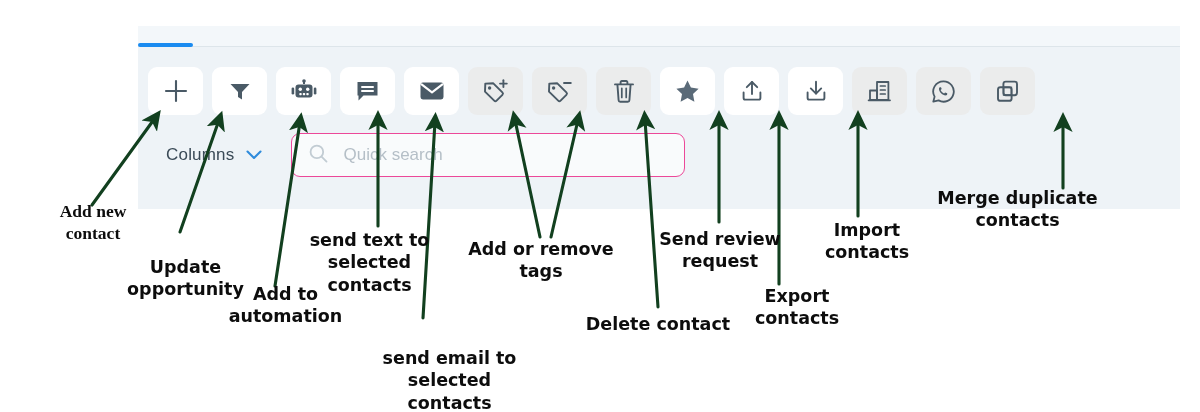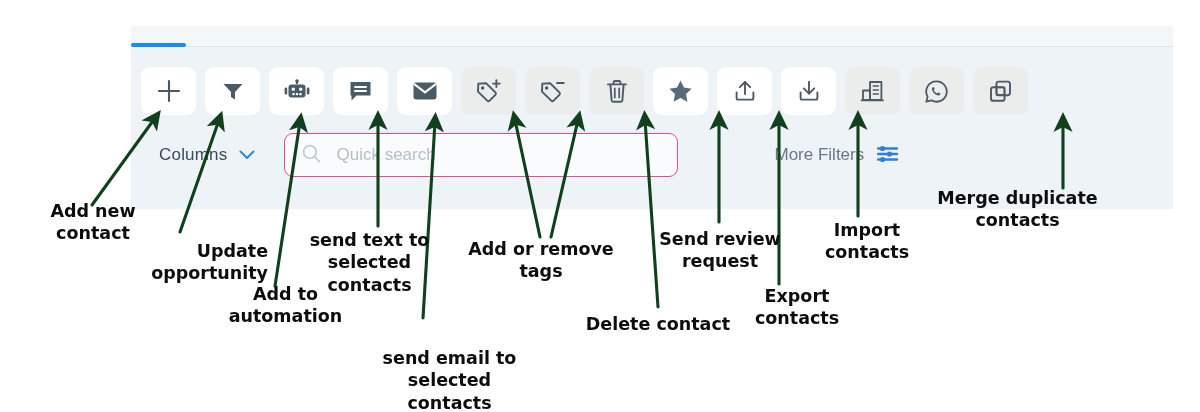--- a/index.html
+++ b/index.html
@@ -5,21 +5,21 @@
 <style>
   html,body{margin:0;padding:0;}
   body{
     width:1200px;height:412px;
     background:#ffffff;
     font-family:"Liberation Sans","DejaVu Sans",sans-serif;
     position:relative;overflow:hidden;
   }
   
   #app-panel{
-    position:absolute;left:131px;top:26px;width:1042px;height:183px;
+    position:absolute;left:138px;top:26px;width:1042px;height:183px;
     background:#eef3f7;
   }
   #tabstrip{
     position:absolute;left:0;top:0;width:100%;height:21px;background:#f3f7fa;
   }
   #tabstrip-divider{
     position:absolute;left:0;top:20px;width:100%;height:1px;background:#dde5ea;
   }
   #tab-active-indicator{
     position:absolute;left:0;top:17px;width:55px;height:4px;
@@ -240,33 +240,20 @@
     <div id="search-box">
       <span>
         <svg width="21" height="21" viewBox="0 0 22 22">
           <circle cx="9.3" cy="9.3" r="6.6" fill="none" stroke="#c2ccd3" stroke-width="1.9"></circle>
           <line x1="14.2" y1="14.2" x2="19.4" y2="19.4" stroke="#c2ccd3" stroke-width="1.9" stroke-linecap="round"></line>
         </svg>
       </span>
       <input id="search-input" type="text" placeholder="Quick search" style="">
     </div>
 
-    <button id="more-filters-button">
-      <span class="label">More Filters</span>
-      <span>
-        <svg width="22" height="18" viewBox="0 0 22 18">
-          <line x1="1" y1="3.5" x2="20" y2="3.5" stroke="#2f7fe0" stroke-width="2.4" stroke-linecap="round"></line>
-          <line x1="1" y1="9" x2="20" y2="9" stroke="#2f7fe0" stroke-width="2.4" stroke-linecap="round"></line>
-          <line x1="1" y1="14.5" x2="20" y2="14.5" stroke="#2f7fe0" stroke-width="2.4" stroke-linecap="round"></line>
-          <circle cx="5.5" cy="3.5" r="2.6" fill="#2f7fe0"></circle>
-          <circle cx="12.5" cy="9" r="2.6" fill="#2f7fe0"></circle>
-          <circle cx="5.5" cy="14.5" r="2.6" fill="#2f7fe0"></circle>
-        </svg>
-      </span>
-    </button>
 
   </div>
 </div>
 
 <svg id="annotations" viewBox="0 0 1200 412" xmlns="http://www.w3.org/2000/svg">
   <defs>
     <marker id="ah" markerWidth="7" markerHeight="7" refX="3.2" refY="3.5" orient="auto" markerUnits="strokeWidth">
       <path d="M0,0.4 L6.4,3.5 L0,6.6 L1.6,3.5 z" fill="#12401f"></path>
     </marker>
   </defs>
@@ -280,23 +267,23 @@
     <line x1="551" y1="237" x2="578" y2="120"></line>
     <line x1="658" y1="307" x2="645" y2="120"></line>
     <line x1="719" y1="222" x2="719" y2="120"></line>
     <line x1="779" y1="284" x2="779" y2="120"></line>
     <line x1="858" y1="216" x2="858" y2="120"></line>
     <line x1="1063" y1="188" x2="1063" y2="122"></line>
   </g>
 </svg>
 
 <div id="anno-layer">
-  <div class="anno-label" style="left:18px;  top:200px; width:150px;">Add new
+  <div class="anno-label" style="left:18px;  top:200px; width:150px;font-family:Liberation Serif, serif;">Add new
 contact</div>
-  <div class="anno-label" style="left:103px; top:240px; width:165px;text-align:right;">Update
+  <div class="anno-label" style="left:103px; top:256px; width:165px;">Update
 opportunity</div>
   <div class="anno-label" style="left:218px; top:283px; width:135px;text-align:center;">Add to
 automation</div>
   <div class="anno-label" style="left:302px; top:229px; width:135px;">send text to
 selected
 contacts</div>
   <div class="anno-label" style="left:377px; top:315px; width:145px;margin-top:32px;">send email to
 selected
 contacts</div>
   <div class="anno-label" style="left:466px; top:238px; width:150px;">Add or remove

